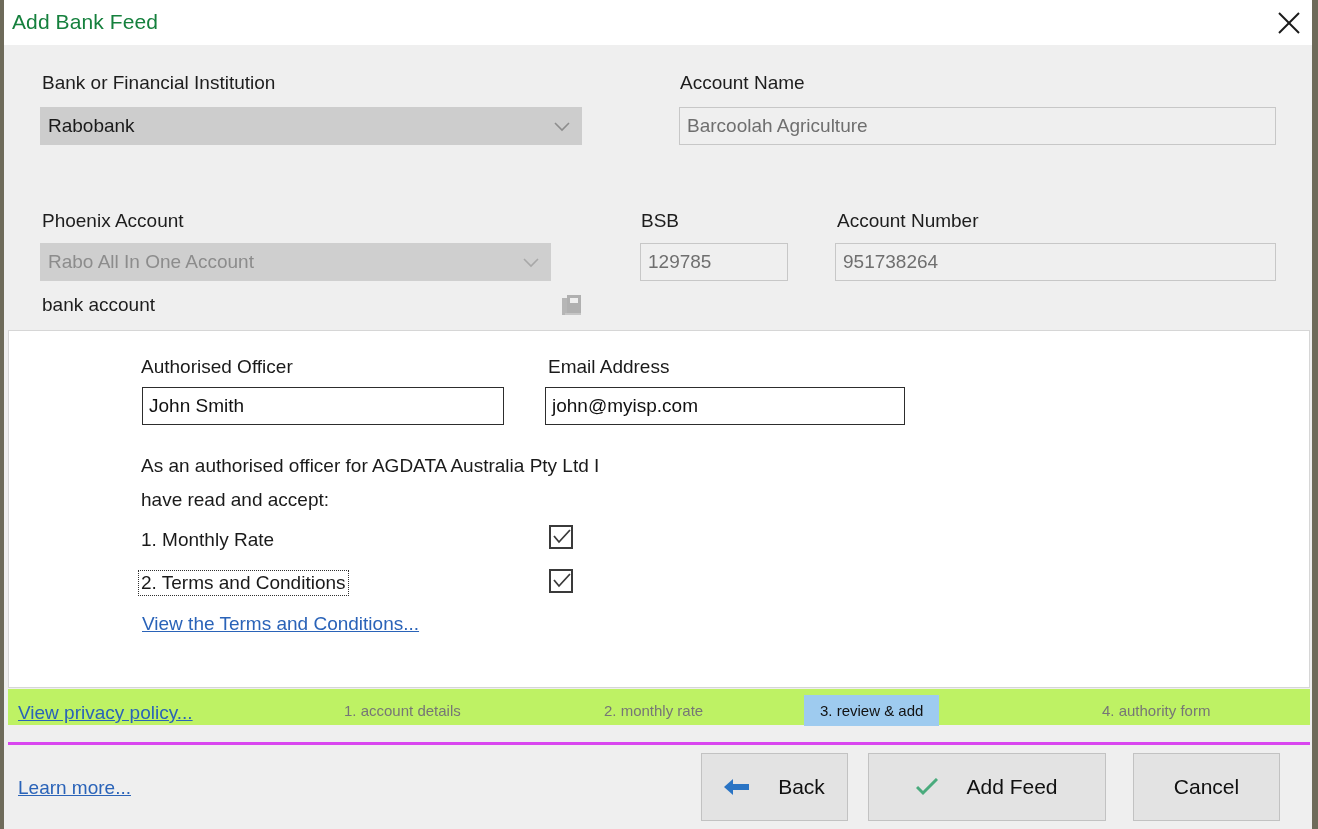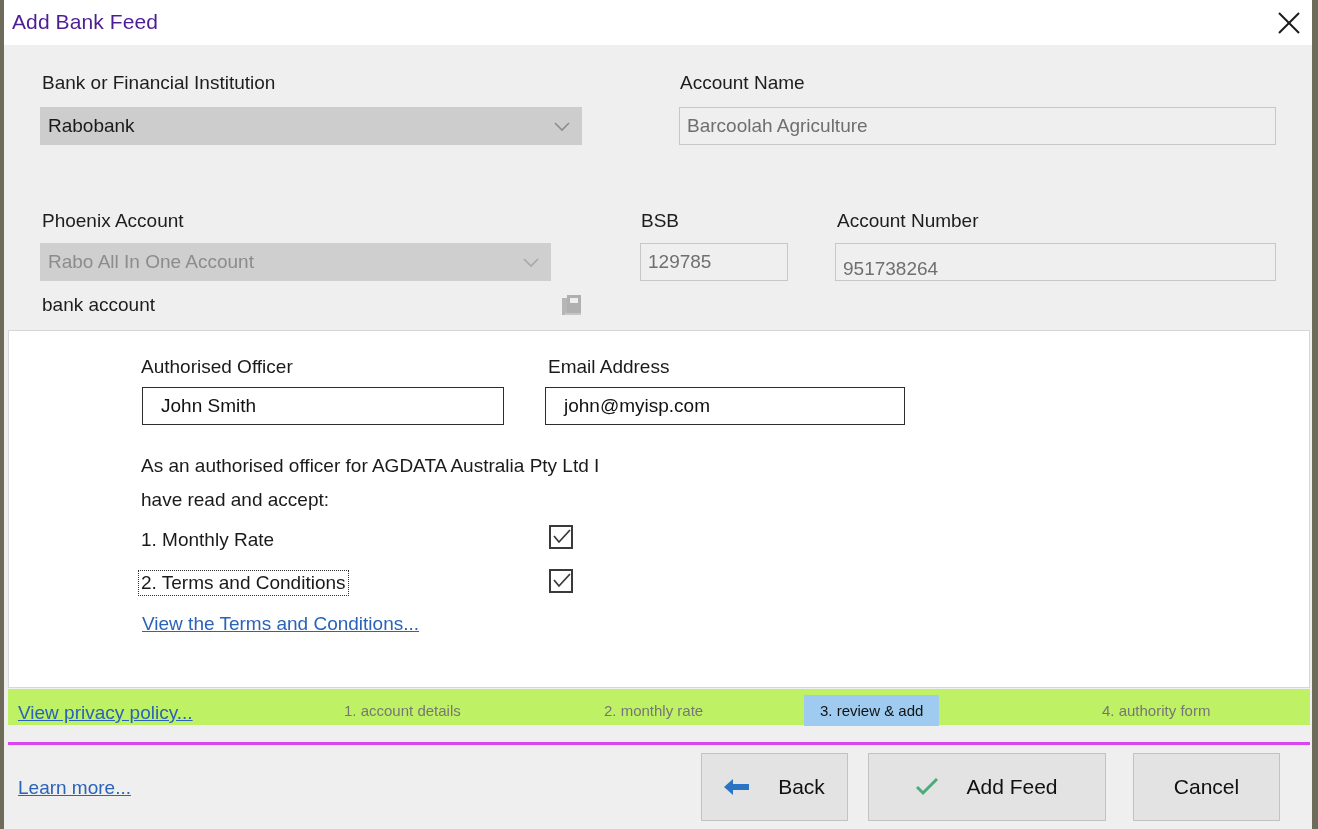--- a/index.html
+++ b/index.html
@@ -33,21 +33,21 @@
     height: 45px;
     background: #ffffff;
     position: relative;
     flex: 0 0 auto;
   }
   .titlebar-text {
     position: absolute;
     left: 8px;
     top: 10px;
     font-size: 21px;
-    color: #4c1d95;
+    color: #15803d;
     letter-spacing: .1px;
   }
   .close-btn {
     position: absolute;
     right: 0px;
     top: 0px;
     width: 46px;
     height: 45px;
     display: flex;
     align-items: center;
@@ -141,21 +141,21 @@
   }
   .wp-input {
     position: absolute;
     box-sizing: border-box;
     background: #ffffff;
     border: 1px solid #2d2d2d;
     display: flex;
     align-items: center;
     font-size: 19px;
     color: #111111;
-    padding-left: 18px;
+    padding-left: 6px;
   }
   .consent-line {
     position: absolute;
     font-size: 19px;
     color: #1a1a1a;
     white-space: nowrap;
   }
   .accept-item {
     position: absolute;
     font-size: 19px;
@@ -311,21 +311,21 @@
       </svg>
     </span>
     <div class="hint-text" style="left:38px; top:249px;">bank account</div>
 
     <div class="fld-label" style="left:637px; top:165px;">BSB</div>
     <div class="textbox" style="left:636px; top:198px; width:148px; height:38px;">
       <span>129785</span>
     </div>
 
     <div class="fld-label" style="left:833px; top:165px;">Account Number</div>
-    <div class="textbox" style="left:831px; top:198px; width:441px; height:38px;align-items:flex-end;">
+    <div class="textbox" style="left:831px; top:198px; width:441px; height:38px;">
       <span>951738264</span>
     </div>
   </div>
 
   <div class="white-panel">
 
     <div class="wp-label" style="left:132px; top:25px;">Authorised Officer</div>
     <div class="wp-input" style="left:133px; top:56px; width:362px; height:38px;">
       <span>John Smith</span>
     </div>

